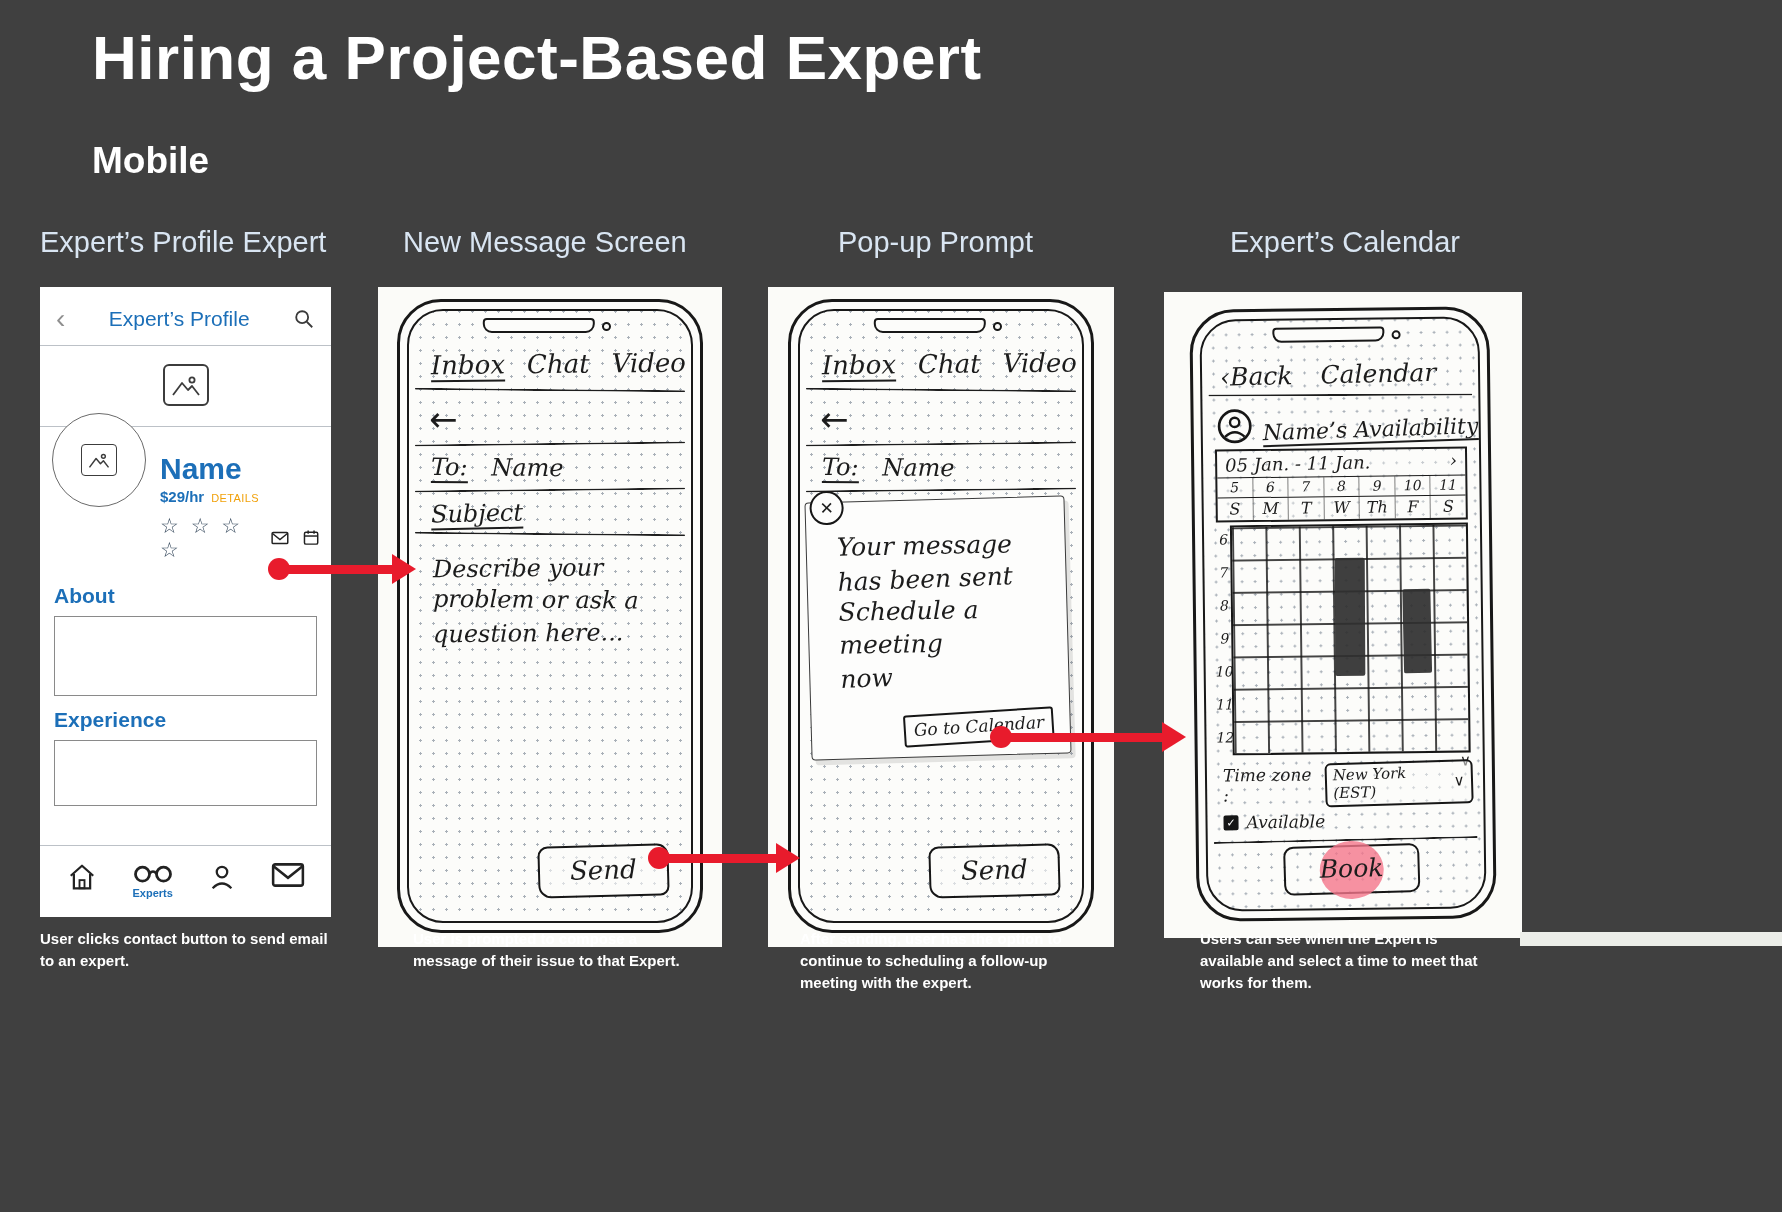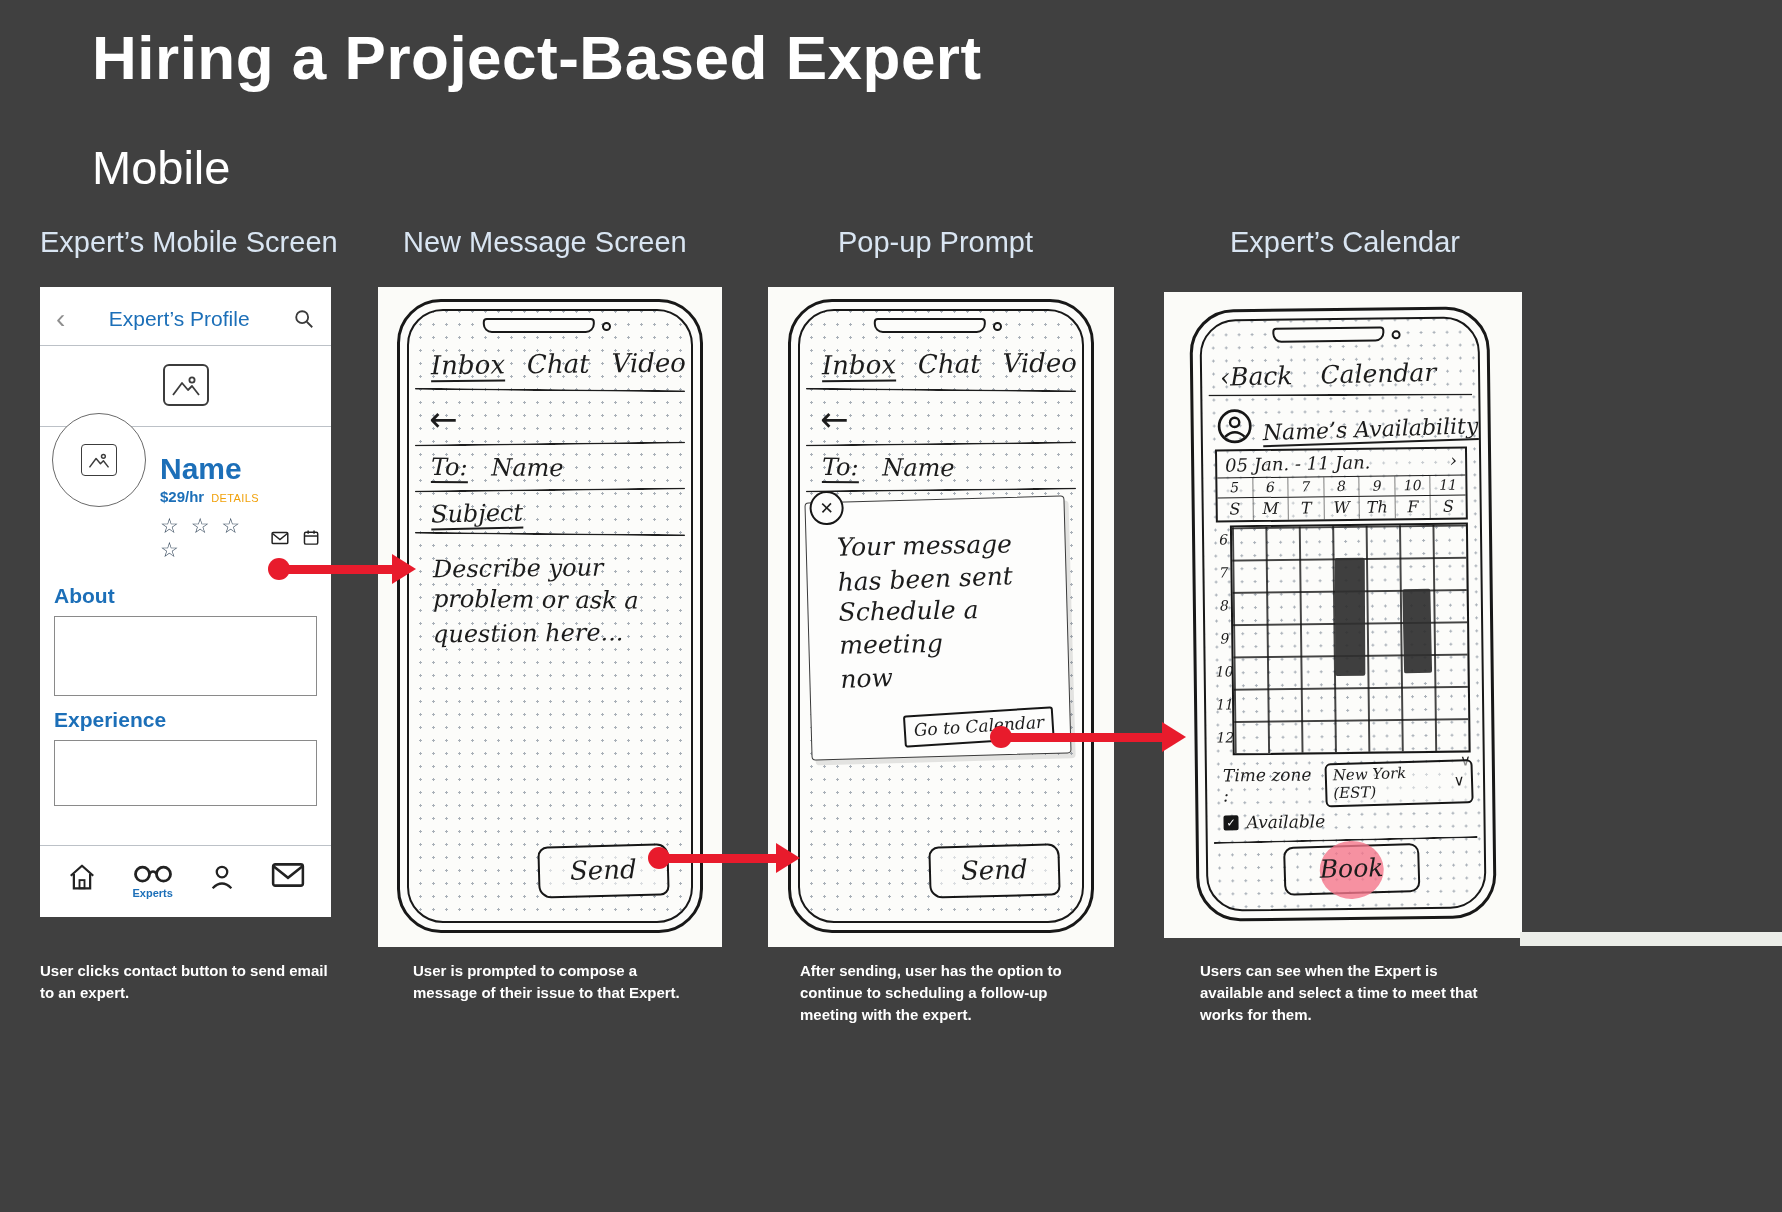--- a/index.html
+++ b/index.html
@@ -2,23 +2,23 @@
 <html><head>
 <meta charset="utf-8">
 <style>
   *{box-sizing:border-box;margin:0;padding:0;}
   html,body{background:#1a5290;}
   body{font-family:"Liberation Sans", sans-serif;}
   #canvas{position:relative;width:1782px;height:1212px;background:#404040;overflow:hidden;}
 
   
   .title{position:absolute;left:92px;top:22px;font-size:62px;font-weight:600;color:#fff;letter-spacing:.5px;}
-  .subtitle{position:absolute;left:92px;top:140px;font-size:47px;font-weight:400;color:#fff;}
+  .subtitle{position:absolute;left:92px;top:140px;font-size:37px;font-weight:700;color:#fff;}
   .col-label{position:absolute;top:226px;font-size:29px;font-weight:400;color:#d9e5f2;}
-  .caption{position:absolute;top:960px;font-size:15px;font-weight:700;color:#fff;line-height:1.45;}
+  .caption{position:absolute;top:928px;font-size:15px;font-weight:700;color:#fff;line-height:1.45;}
 
   
   .photo{position:absolute;top:287px;background:#fbfbf8;}
   .photo-2{left:378px;width:344px;height:660px;}
   .photo-3{left:768px;width:346px;height:660px;}
   .photo-4{left:1164px;top:292px;width:358px;height:646px;}
   .photo-edge{position:absolute;left:1520px;top:932px;width:262px;height:14px;background:#eceee9;}
 
   
   .phone{position:absolute;left:50%;transform:translateX(-50%);border:3.5px solid #181818;border-radius:44px;padding:7px;background:#fcfcfa;}
@@ -119,21 +119,21 @@
   .arrow-3{left:990px;top:722px;width:196px;}
 </style>
 </head>
 <body>
 
 <div id="canvas">
 
   <div class="title">Hiring a Project-Based Expert</div>
   <div class="subtitle">Mobile</div>
 
-  <div class="col-label" style="left:40px">Expert’s Mobile Screen</div>
+  <div class="col-label" style="left:40px">Expert’s Profile Expert</div>
   <div class="col-label" style="left:403px">New Message Screen</div>
   <div class="col-label" style="left:838px">Pop-up Prompt</div>
   <div class="col-label" style="left:1230px">Expert’s Calendar</div>
 
   <div class="wireframe">
     <div class="wf-header">
       <span class="wf-back">‹</span>
       <span class="wf-title">Expert’s Profile</span>
       <svg width="22" height="22" viewBox="0 0 24 24">
         <circle cx="10" cy="10" r="6.5" fill="none" stroke="#3a3a3a" stroke-width="2"></circle>

